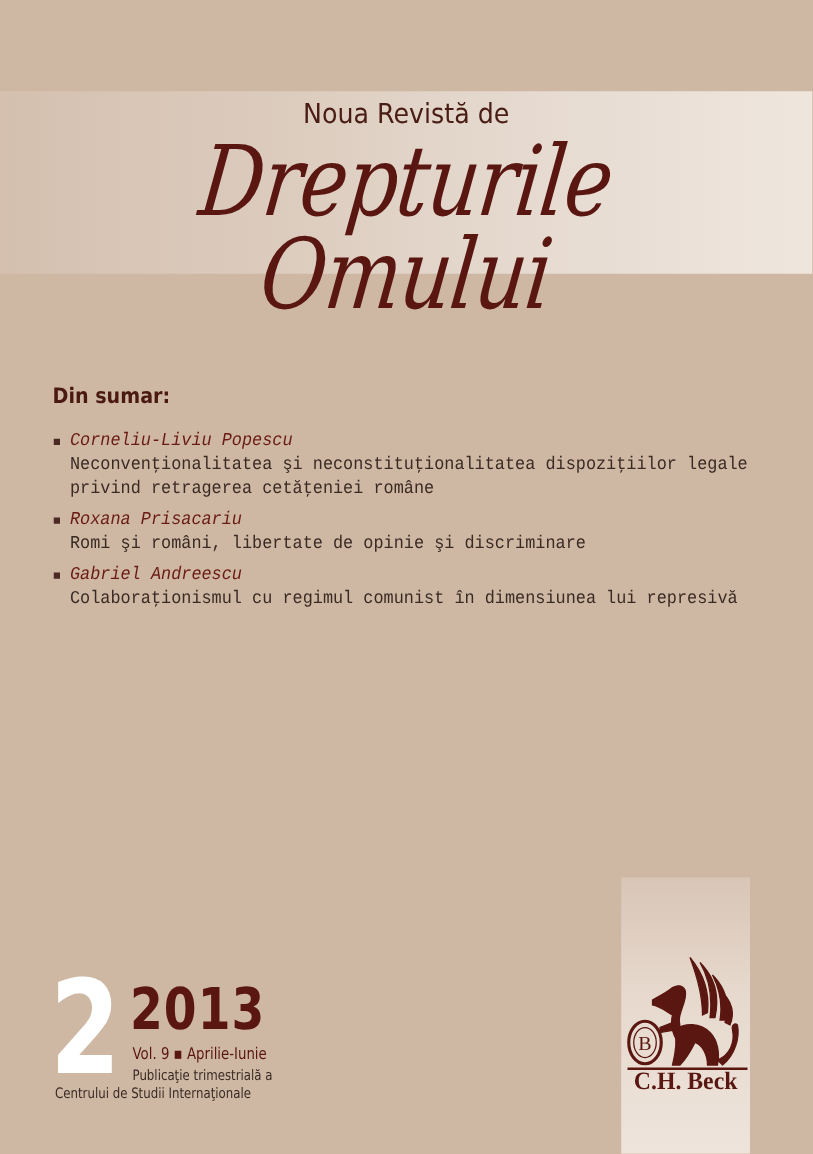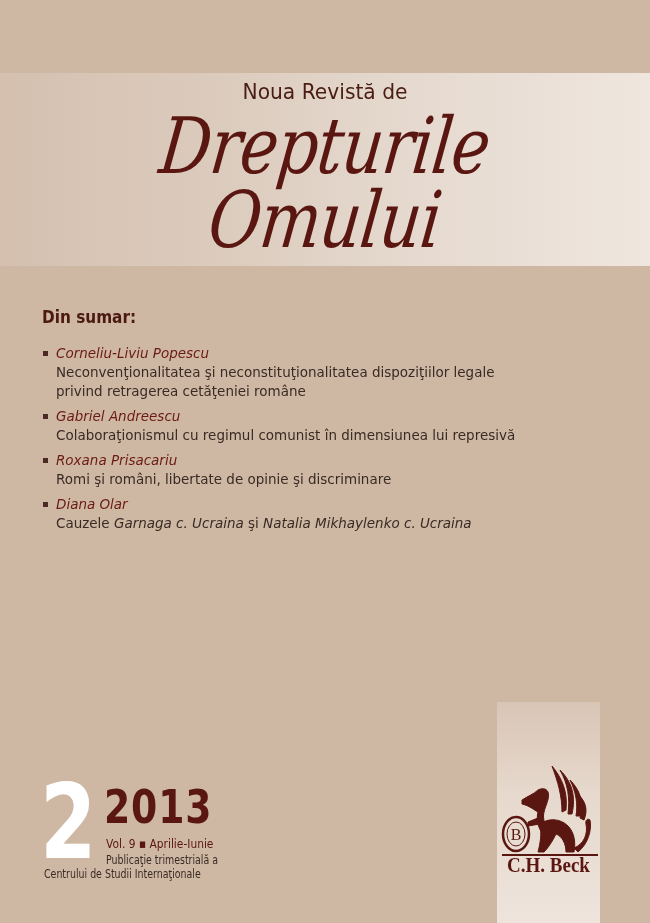--- a/index.html
+++ b/index.html
@@ -5,21 +5,21 @@
   html, body { margin: 0; padding: 0; }
   body {
     width: 650px; height: 923px; overflow: hidden; position: relative;
     background: #d0b9a4;
     font-family: "DejaVu Sans", sans-serif;
   }
   .cover { position: absolute; left: 0; top: 0; width: 650px; height: 923px; background: #cfb8a3; }
 
   
   .band {
-    position: absolute; left: 0; top: 73px; width: 650px; height: 193px;
+    position: absolute; left: 0; top: 73px; width: 650px; height: 146px;
     background: linear-gradient(90deg, #d5c0af 0%, #dcccbe 35%, #e6dad0 65%, #efe6de 100%);
   }
   .kicker {
     position: absolute; top: 6px; left: 0; width: 650px; text-align: center;
     font-family: "DejaVu Sans", sans-serif; font-size: 22px; color: #4a1d14;
     letter-spacing: 0px; transform: scaleX(0.92);
   }
   .title-line {
     position: absolute; left: 0; width: 650px; text-align: center;
     font-family: "DejaVu Serif", serif; font-style: italic; font-weight: normal;
@@ -30,21 +30,21 @@
   .title-1 { top: 34px; }
   .title-2 { top: 108px; }
 
   
   .toc-heading {
     position: absolute; left: 42px; top: 307px;
     font-size: 17px; font-weight: bold; color: #4a1a12;
     transform: scaleX(0.9); transform-origin: left center;
   }
   .toc { position: absolute; left: 42px; top: 344px; width: 520px; }
-  .toc-item { position: relative; padding-left: 14px; margin-bottom: 6px; }
+  .toc-item { position: relative; padding-left: 14px; margin-bottom: 6px; font-family: Liberation Mono, monospace; }
   .toc-item .bullet {
     position: absolute; left: 1px; top: 7px; width: 5px; height: 5px;
     background: #4a2a22;
   }
   .toc-author {
     display: block; font-style: italic; font-size: 14.5px; line-height: 19px;
     color: #6a1a14; transform: scaleX(0.93); transform-origin: left center; white-space: nowrap;
   }
   .toc-title {
     display: block; font-size: 14.5px; line-height: 19px; color: #3a2a24;
@@ -106,32 +106,27 @@
 
   <div class="toc">
     <div class="toc-item">
       <span class="bullet"></span>
       <span class="toc-author">Corneliu-Liviu Popescu</span>
       <span class="toc-title">Neconvenţionalitatea şi neconstituţionalitatea dispoziţiilor legale</span>
       <span class="toc-title">privind retragerea cetăţeniei române</span>
     </div>
     <div class="toc-item">
       <span class="bullet"></span>
-      <span class="toc-author">Gabriel Andreescu</span>
-      <span class="toc-title">Colaboraţionismul cu regimul comunist în dimensiunea lui represivă</span>
-    </div>
-    <div class="toc-item">
-      <span class="bullet"></span>
       <span class="toc-author">Roxana Prisacariu</span>
       <span class="toc-title">Romi şi români, libertate de opinie şi discriminare</span>
     </div>
     <div class="toc-item">
       <span class="bullet"></span>
-      <span class="toc-author">Diana Olar</span>
-      <span class="toc-title"><span>Cauzele </span><i>Garnaga c. Ucraina</i><span> şi </span><i>Natalia Mikhaylenko c. Ucraina</i></span>
+      <span class="toc-author">Gabriel Andreescu</span>
+      <span class="toc-title">Colaboraţionismul cu regimul comunist în dimensiunea lui represivă</span>
     </div>
   </div>
 
   <div class="issue-number">2</div>
   <div class="issue-year">2013</div>
   <div class="issue-vol">Vol. 9 ▪ Aprilie-Iunie</div>
   <div class="issue-pub1">Publicaţie trimestrială a</div>
   <div class="issue-pub2">Centrului de Studii Internaţionale</div>
 
   <div class="publisher-panel">

